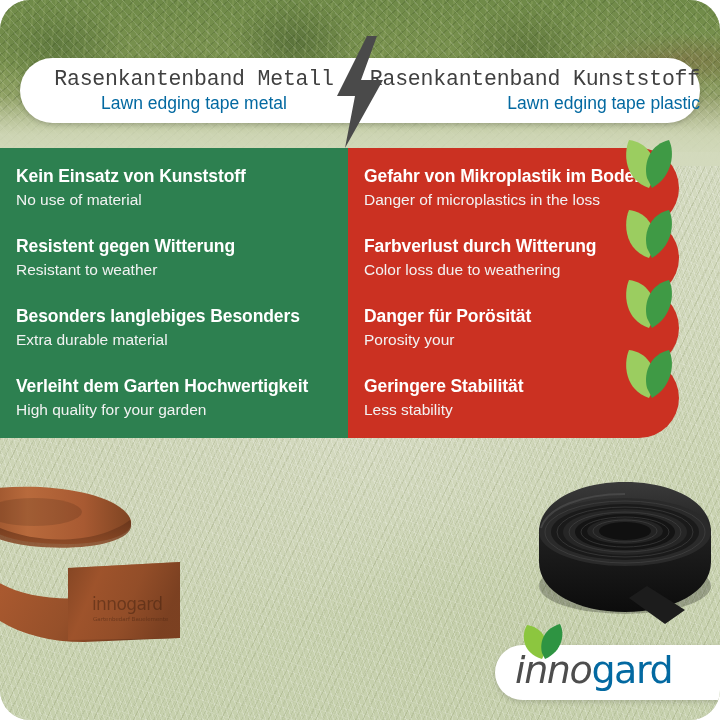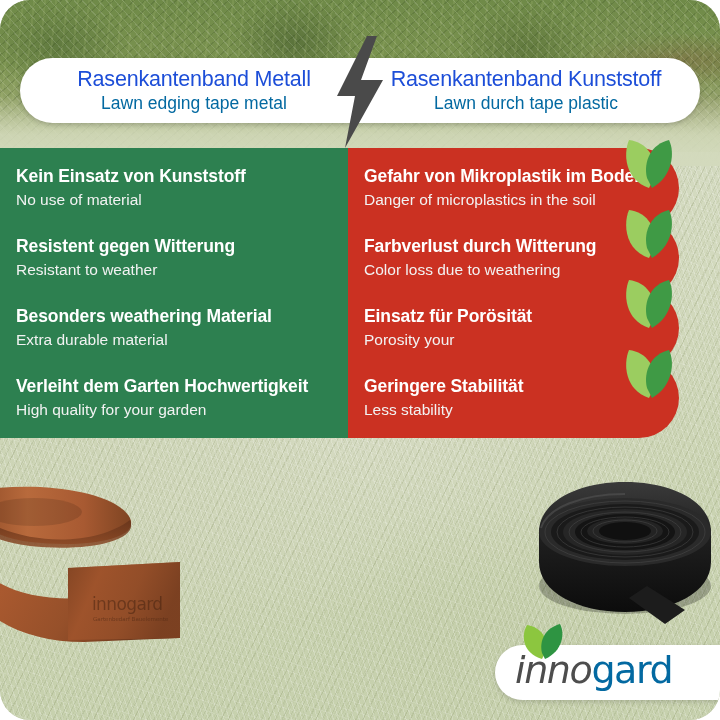--- a/index.html
+++ b/index.html
@@ -61,24 +61,25 @@
   .header-card{
     position:absolute;left:20px;top:58px;width:680px;height:65px;
     background:#ffffff;border-radius:33px;z-index:3;
     box-shadow:0 2px 5px rgba(0,0,0,.18);
   }
   .header-col{
     position:absolute;top:0;height:65px;
     display:flex;flex-direction:column;align-items:center;justify-content:center;
   }
   .header-col.left{left:12px;width:324px;}
-  .header-col.right{right:12px;width:324px;}
+  .header-col.right{right:0;width:324px;align-items:flex-end;}
   .h-title{
-    font-size:21.5px;color:#1d4ed8;letter-spacing:-.2px;line-height:1.06;
+    font-size:21.5px;color:#404040;letter-spacing:-.2px;line-height:1.06;
     white-space:nowrap;
+    font-family:Liberation Mono, monospace;
   }
   .h-sub{
     font-size:17.5px;color:#0369a1;line-height:1.18;margin-top:2px;
     white-space:nowrap;
   }
 
   
   .rows{position:absolute;left:0;top:148px;width:720px;z-index:2;}
   .row{position:relative;height:60px;margin-bottom:10px;}
   .bar{
@@ -144,34 +145,34 @@
     <polygon points="38,0 8,60 26,60 16,112 54,44 32,44 48,0" fill="#4a4a4a"></polygon>
   </svg>
 
   <div class="header-card">
     <div class="header-col left">
       <div class="h-title">Rasenkantenband Metall</div>
       <div class="h-sub">Lawn edging tape metal</div>
     </div>
     <div class="header-col right">
       <div class="h-title">Rasenkantenband Kunststoff</div>
-      <div class="h-sub">Lawn durch tape plastic</div>
+      <div class="h-sub">Lawn edging tape plastic</div>
     </div>
   </div>
 
   <div class="rows">
 
     <div class="row">
       <div class="bar pro">
         <div class="b-title">Kein Einsatz von Kunststoff</div>
         <div class="b-sub">No use of material</div>
       </div>
       <div class="bar con">
         <div class="b-title">Gefahr von Mikroplastik im Boden</div>
-        <div class="b-sub">Danger of microplastics in the soil</div>
+        <div class="b-sub">Danger of microplastics in the loss</div>
         <svg class="leaf-badge" viewBox="0 0 72 56">
           <path d="M34 52 C10 44 8 18 14 4 C32 6 42 22 40 40 Z" fill="#9bcd60"></path>
           <path d="M37 52 C58 40 60 16 54 4 C36 8 28 26 32 42 Z" fill="#3f9a45"></path>
         </svg>
       </div>
     </div>
 
     <div class="row">
       <div class="bar pro">
         <div class="b-title">Resistent gegen Witterung</div>
@@ -182,25 +183,25 @@
         <div class="b-sub">Color loss due to weathering</div>
         <svg class="leaf-badge" viewBox="0 0 72 56">
           <path d="M34 52 C10 44 8 18 14 4 C32 6 42 22 40 40 Z" fill="#9bcd60"></path>
           <path d="M37 52 C58 40 60 16 54 4 C36 8 28 26 32 42 Z" fill="#3f9a45"></path>
         </svg>
       </div>
     </div>
 
     <div class="row">
       <div class="bar pro">
-        <div class="b-title">Besonders weathering Material</div>
+        <div class="b-title">Besonders langlebiges Besonders</div>
         <div class="b-sub">Extra durable material</div>
       </div>
       <div class="bar con">
-        <div class="b-title">Einsatz für Porösität</div>
+        <div class="b-title">Danger für Porösität</div>
         <div class="b-sub">Porosity your</div>
         <svg class="leaf-badge" viewBox="0 0 72 56">
           <path d="M34 52 C10 44 8 18 14 4 C32 6 42 22 40 40 Z" fill="#9bcd60"></path>
           <path d="M37 52 C58 40 60 16 54 4 C36 8 28 26 32 42 Z" fill="#3f9a45"></path>
         </svg>
       </div>
     </div>
 
     <div class="row">
       <div class="bar pro">

